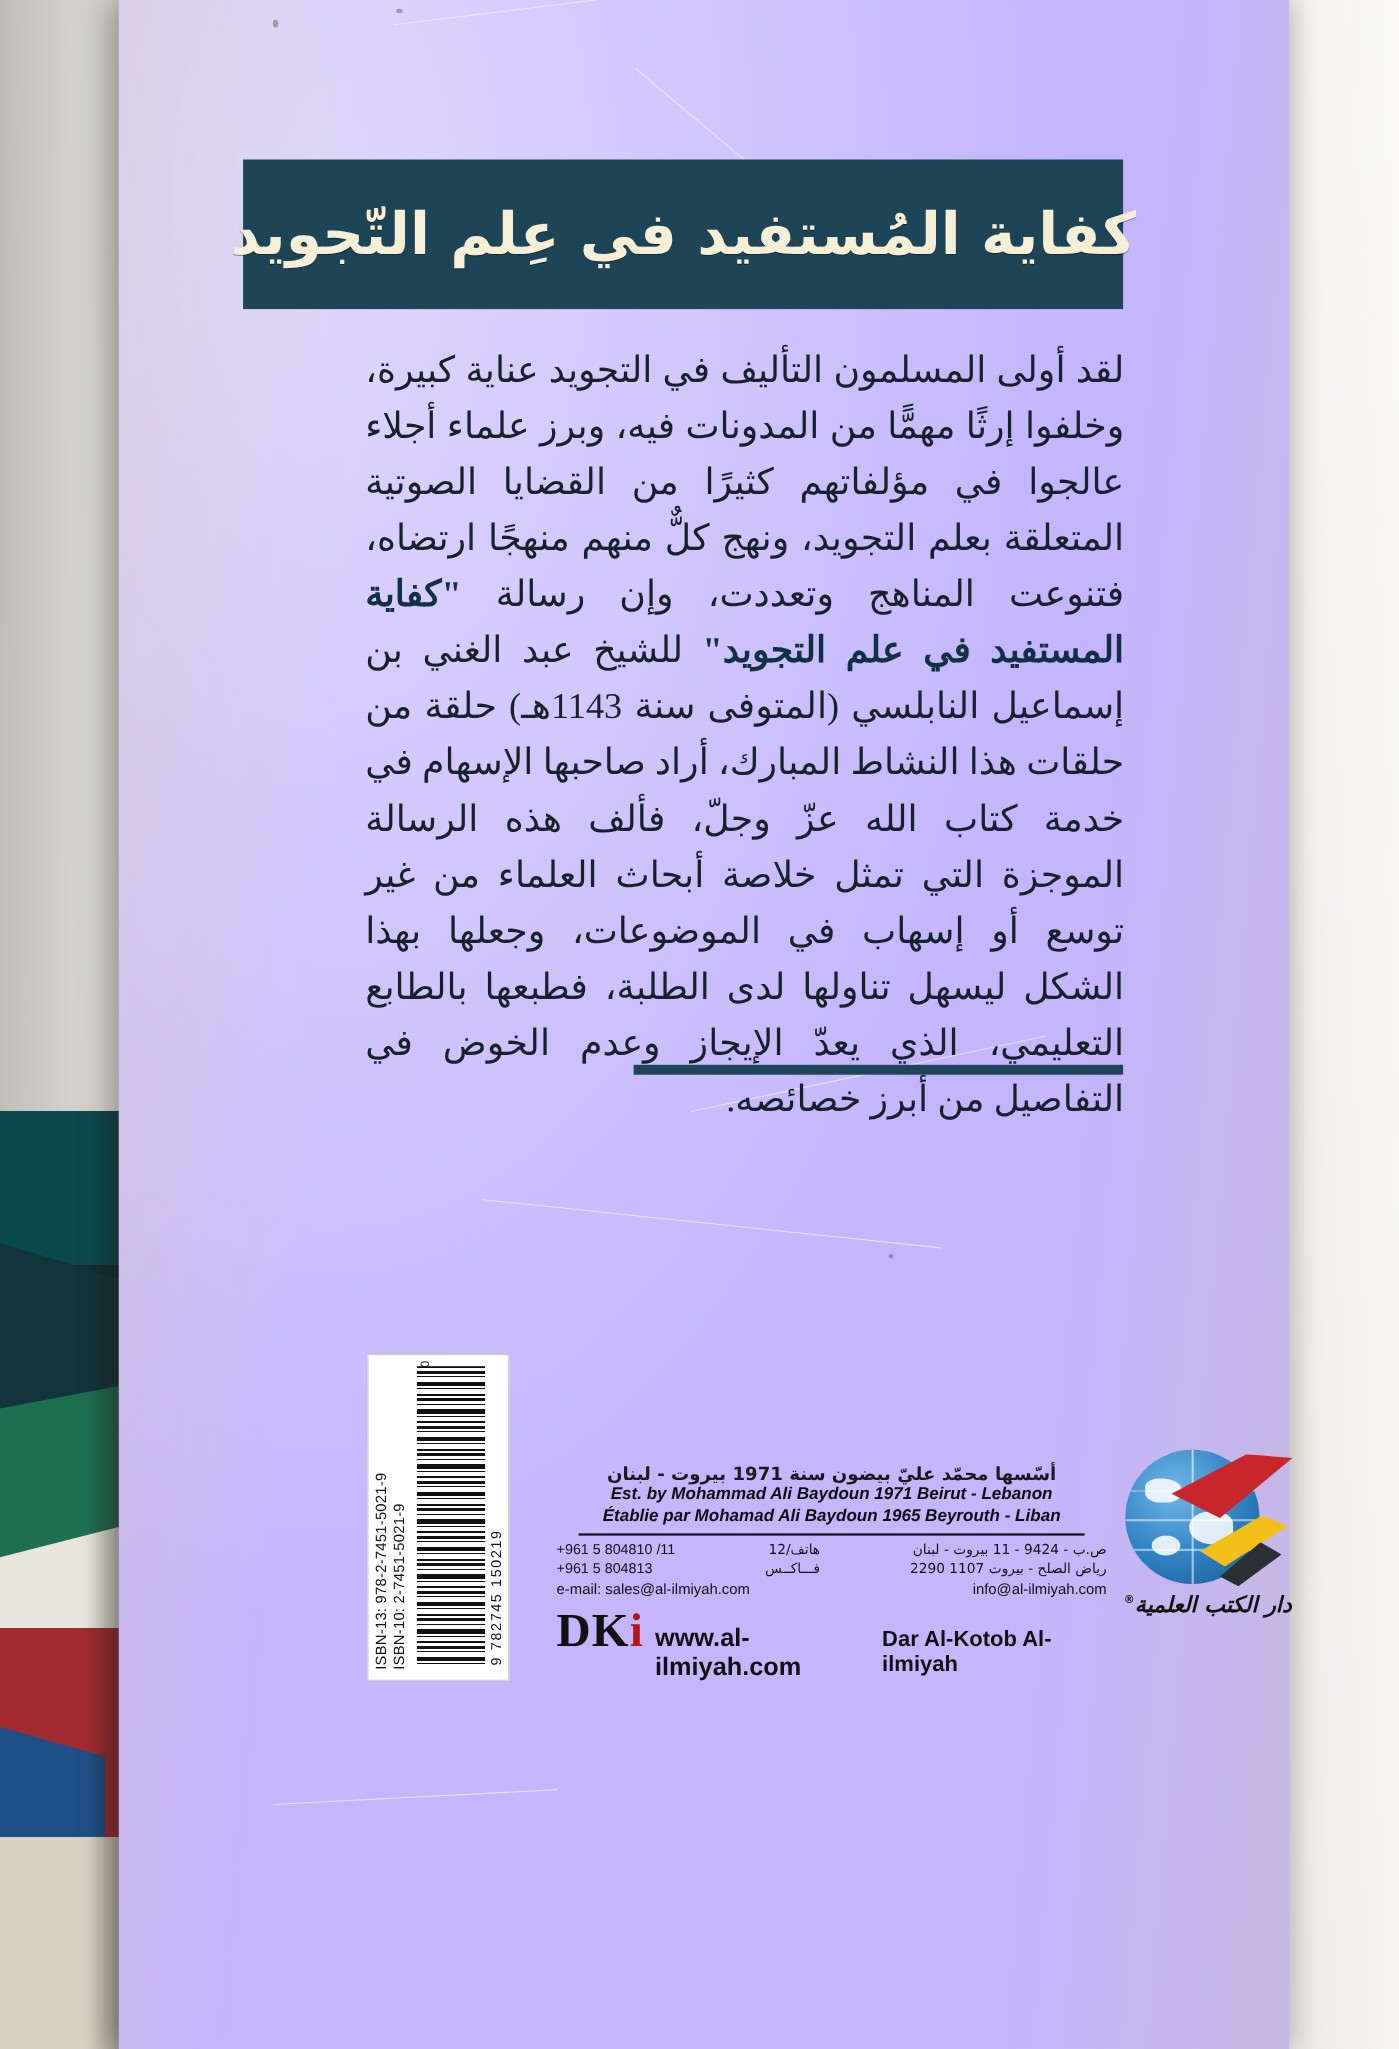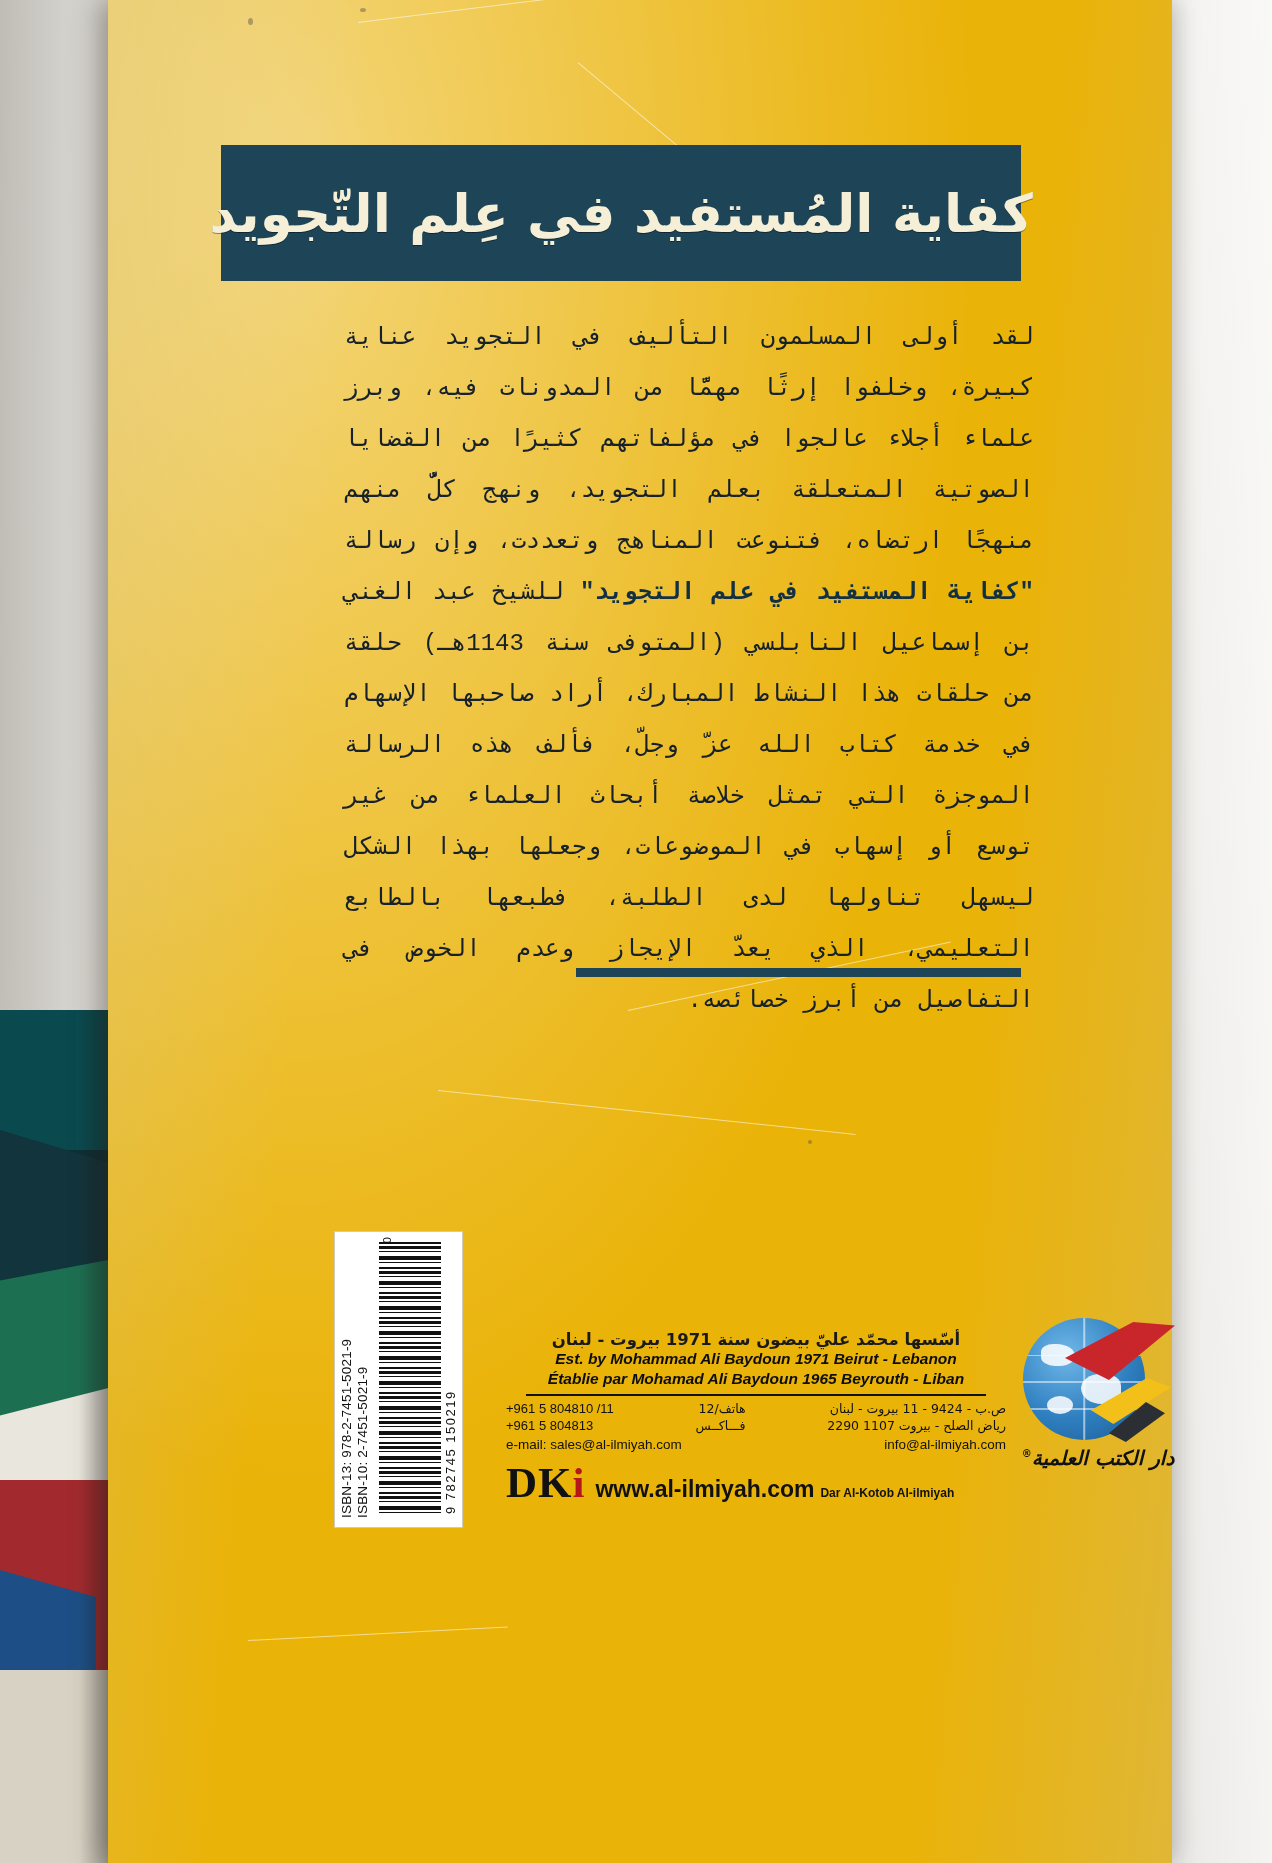--- a/index.html
+++ b/index.html
@@ -61,21 +61,21 @@
   .cb-cream { position:absolute; left:0; top:660px; width:132px; height:203px; background:#d8d2c4; }
   .cb-shadow{ position:absolute; inset:0; background:linear-gradient(90deg, rgba(0,0,0,0) 60%, rgba(0,0,0,.45) 100%); }
 
   
   .cover {
     position: absolute;
     left: 108px;
     top: 0;
     width: 1064px;
     height: 1863px;
-    background: #eab308;
+    background: #c4b5fd;
     box-shadow: -10px 0 26px rgba(60,55,45,.35), 6px 0 22px rgba(60,55,45,.18);
   }
   .cover-tint {
     position: absolute; inset: 0;
     background:
       radial-gradient(ellipse at 18% 10%, rgba(255,255,255,.45), rgba(255,255,255,0) 55%),
       linear-gradient(95deg, rgba(210,200,160,.35) 0%, rgba(255,255,255,0) 22%, rgba(255,255,255,0) 78%, rgba(200,192,160,.30) 100%);
     pointer-events: none;
   }
   .cover-scratch {
@@ -104,29 +104,29 @@
     font-size: 53px;
     font-weight: bold;
     letter-spacing: -1px;
     white-space: nowrap;
     text-shadow: 0 1px 0 rgba(0,0,0,.4);
   }
 
   
   .blurb {
     position: absolute;
-    right: 138px;
+    right: 150px;
     top: 312px;
     width: 690px;
     direction: rtl;
     text-align: justify;
     text-align-last: right;
     color: #16212b;
-    font-family: Liberation Mono, monospace;
-    font-size: 24px;
+    font-family: Liberation Serif, serif;
+    font-size: 33px;
     line-height: 51px;
   }
   .blurb .hl {
     font-weight: bold;
     color: #123044;
   }
 
   
   .rule {
     position: absolute;
@@ -275,21 +275,21 @@
   .dki-i { color: #b4161c; }
   .pub-web {
     font-family: "Liberation Sans", sans-serif;
     font-size: 23px;
     font-weight: bold;
     color: #111;
     margin-left: 10px;
   }
   .pub-web-sub {
     font-family: "Liberation Sans", sans-serif;
-    font-size: 12px;
+    font-size: 20px;
     font-weight: bold;
     color: #111;
     margin-left: 6px;
   }
 
   
   .logo {
     position: absolute;
     left: 905px;
     top: 1318px;

